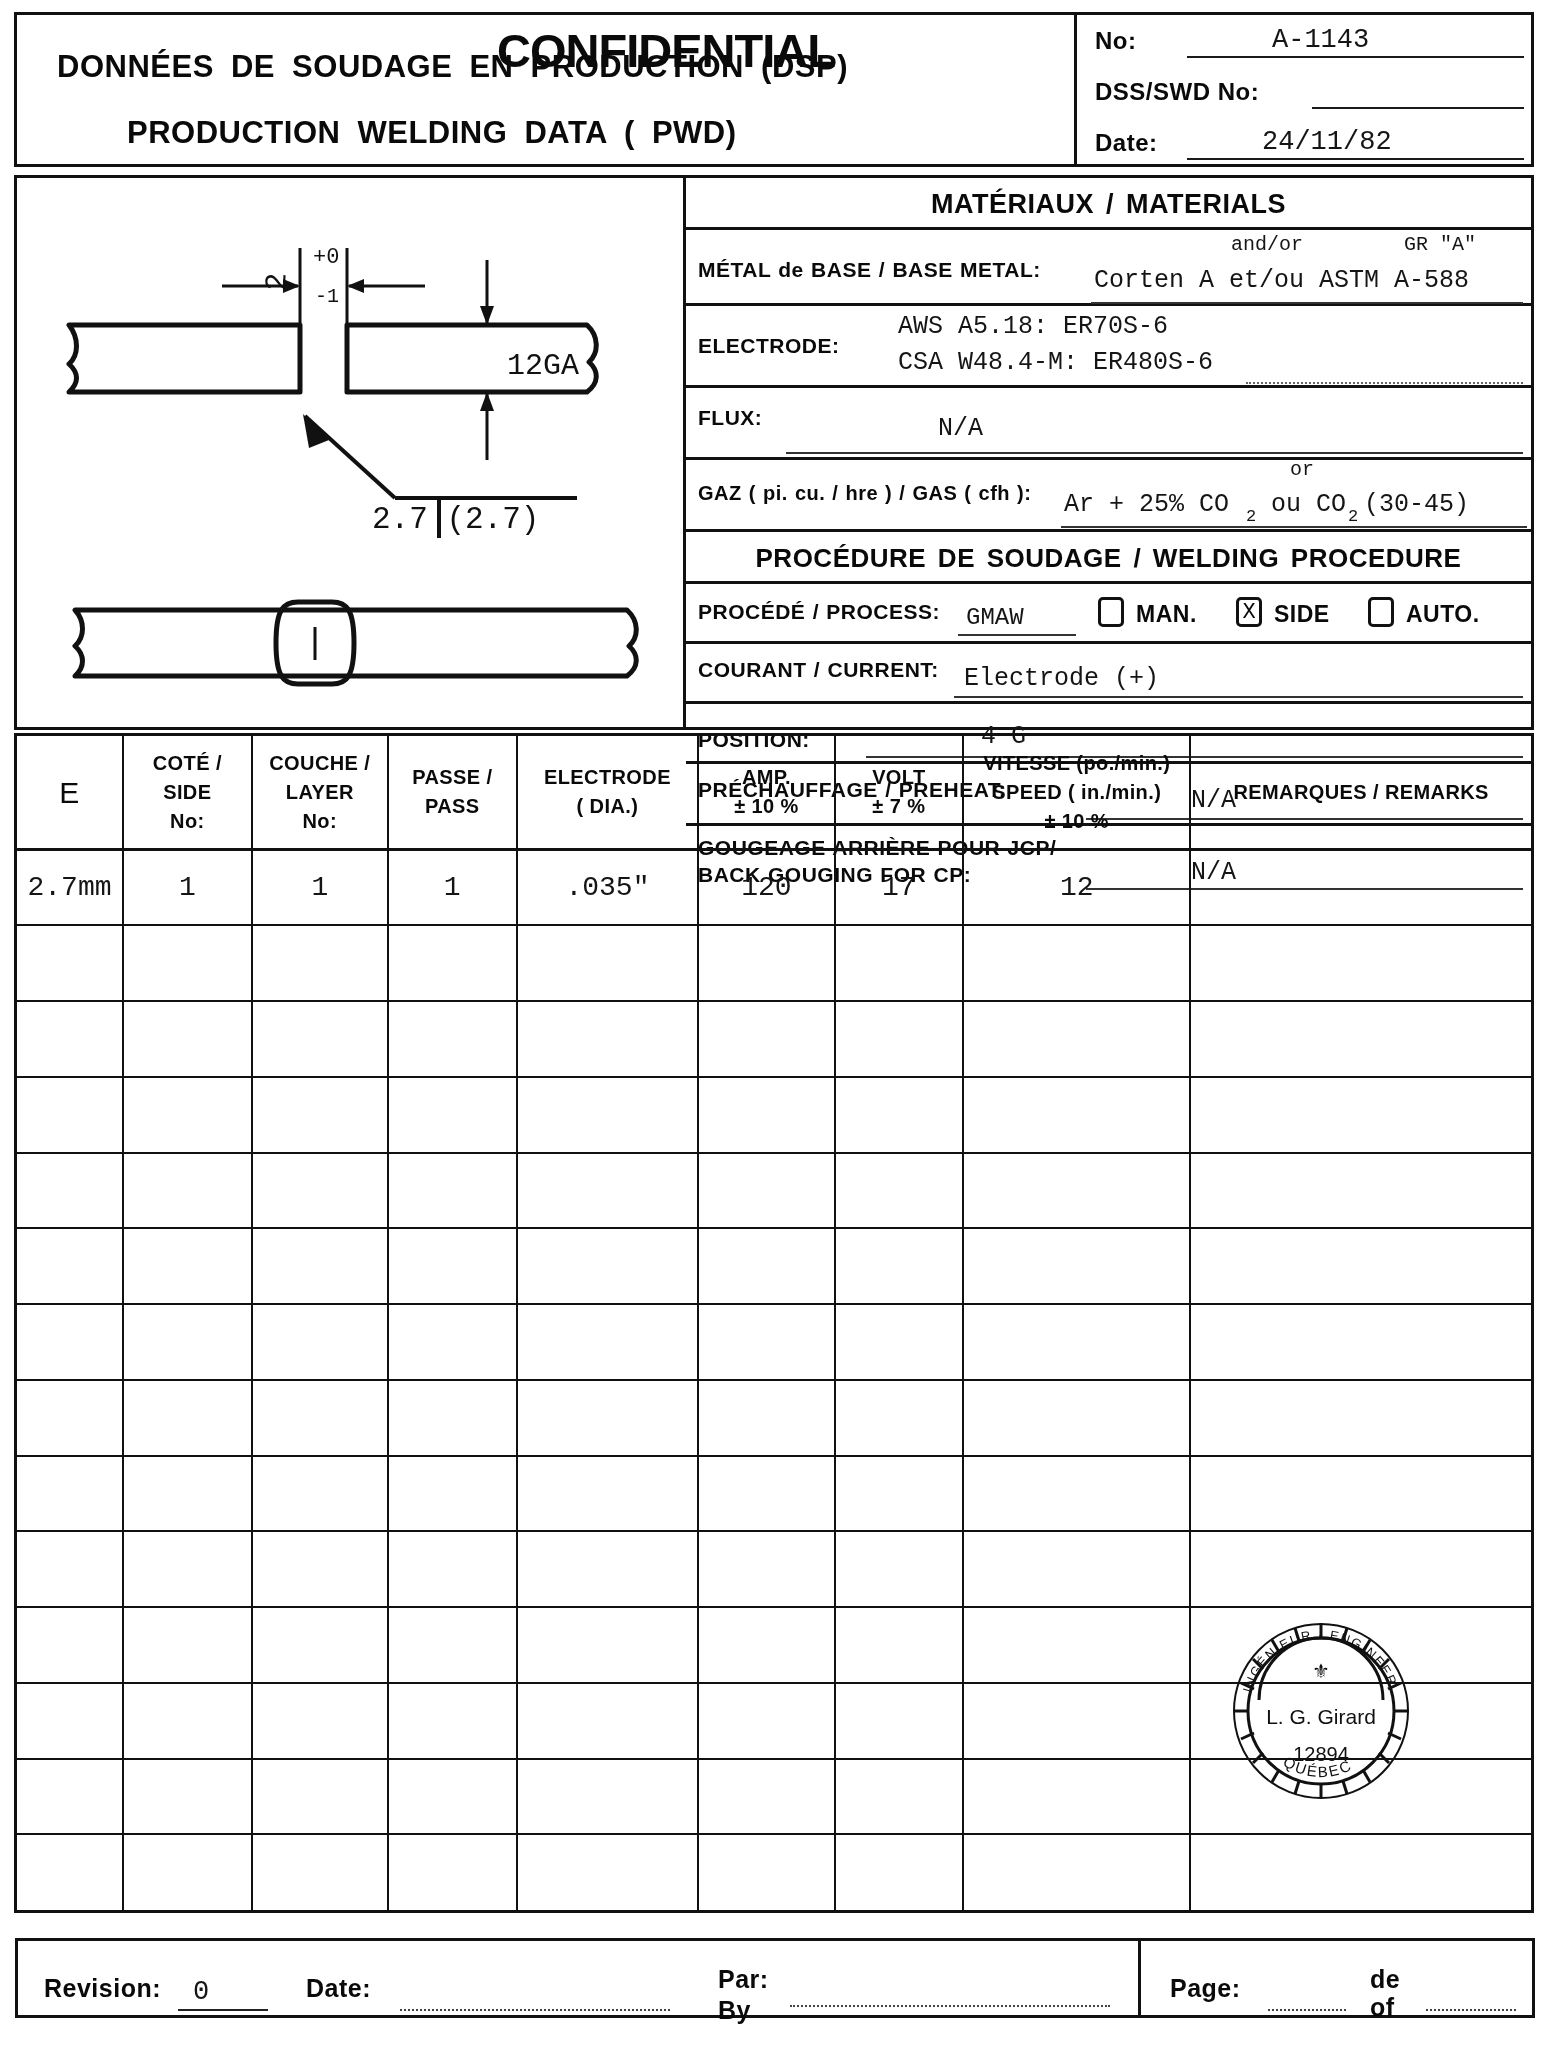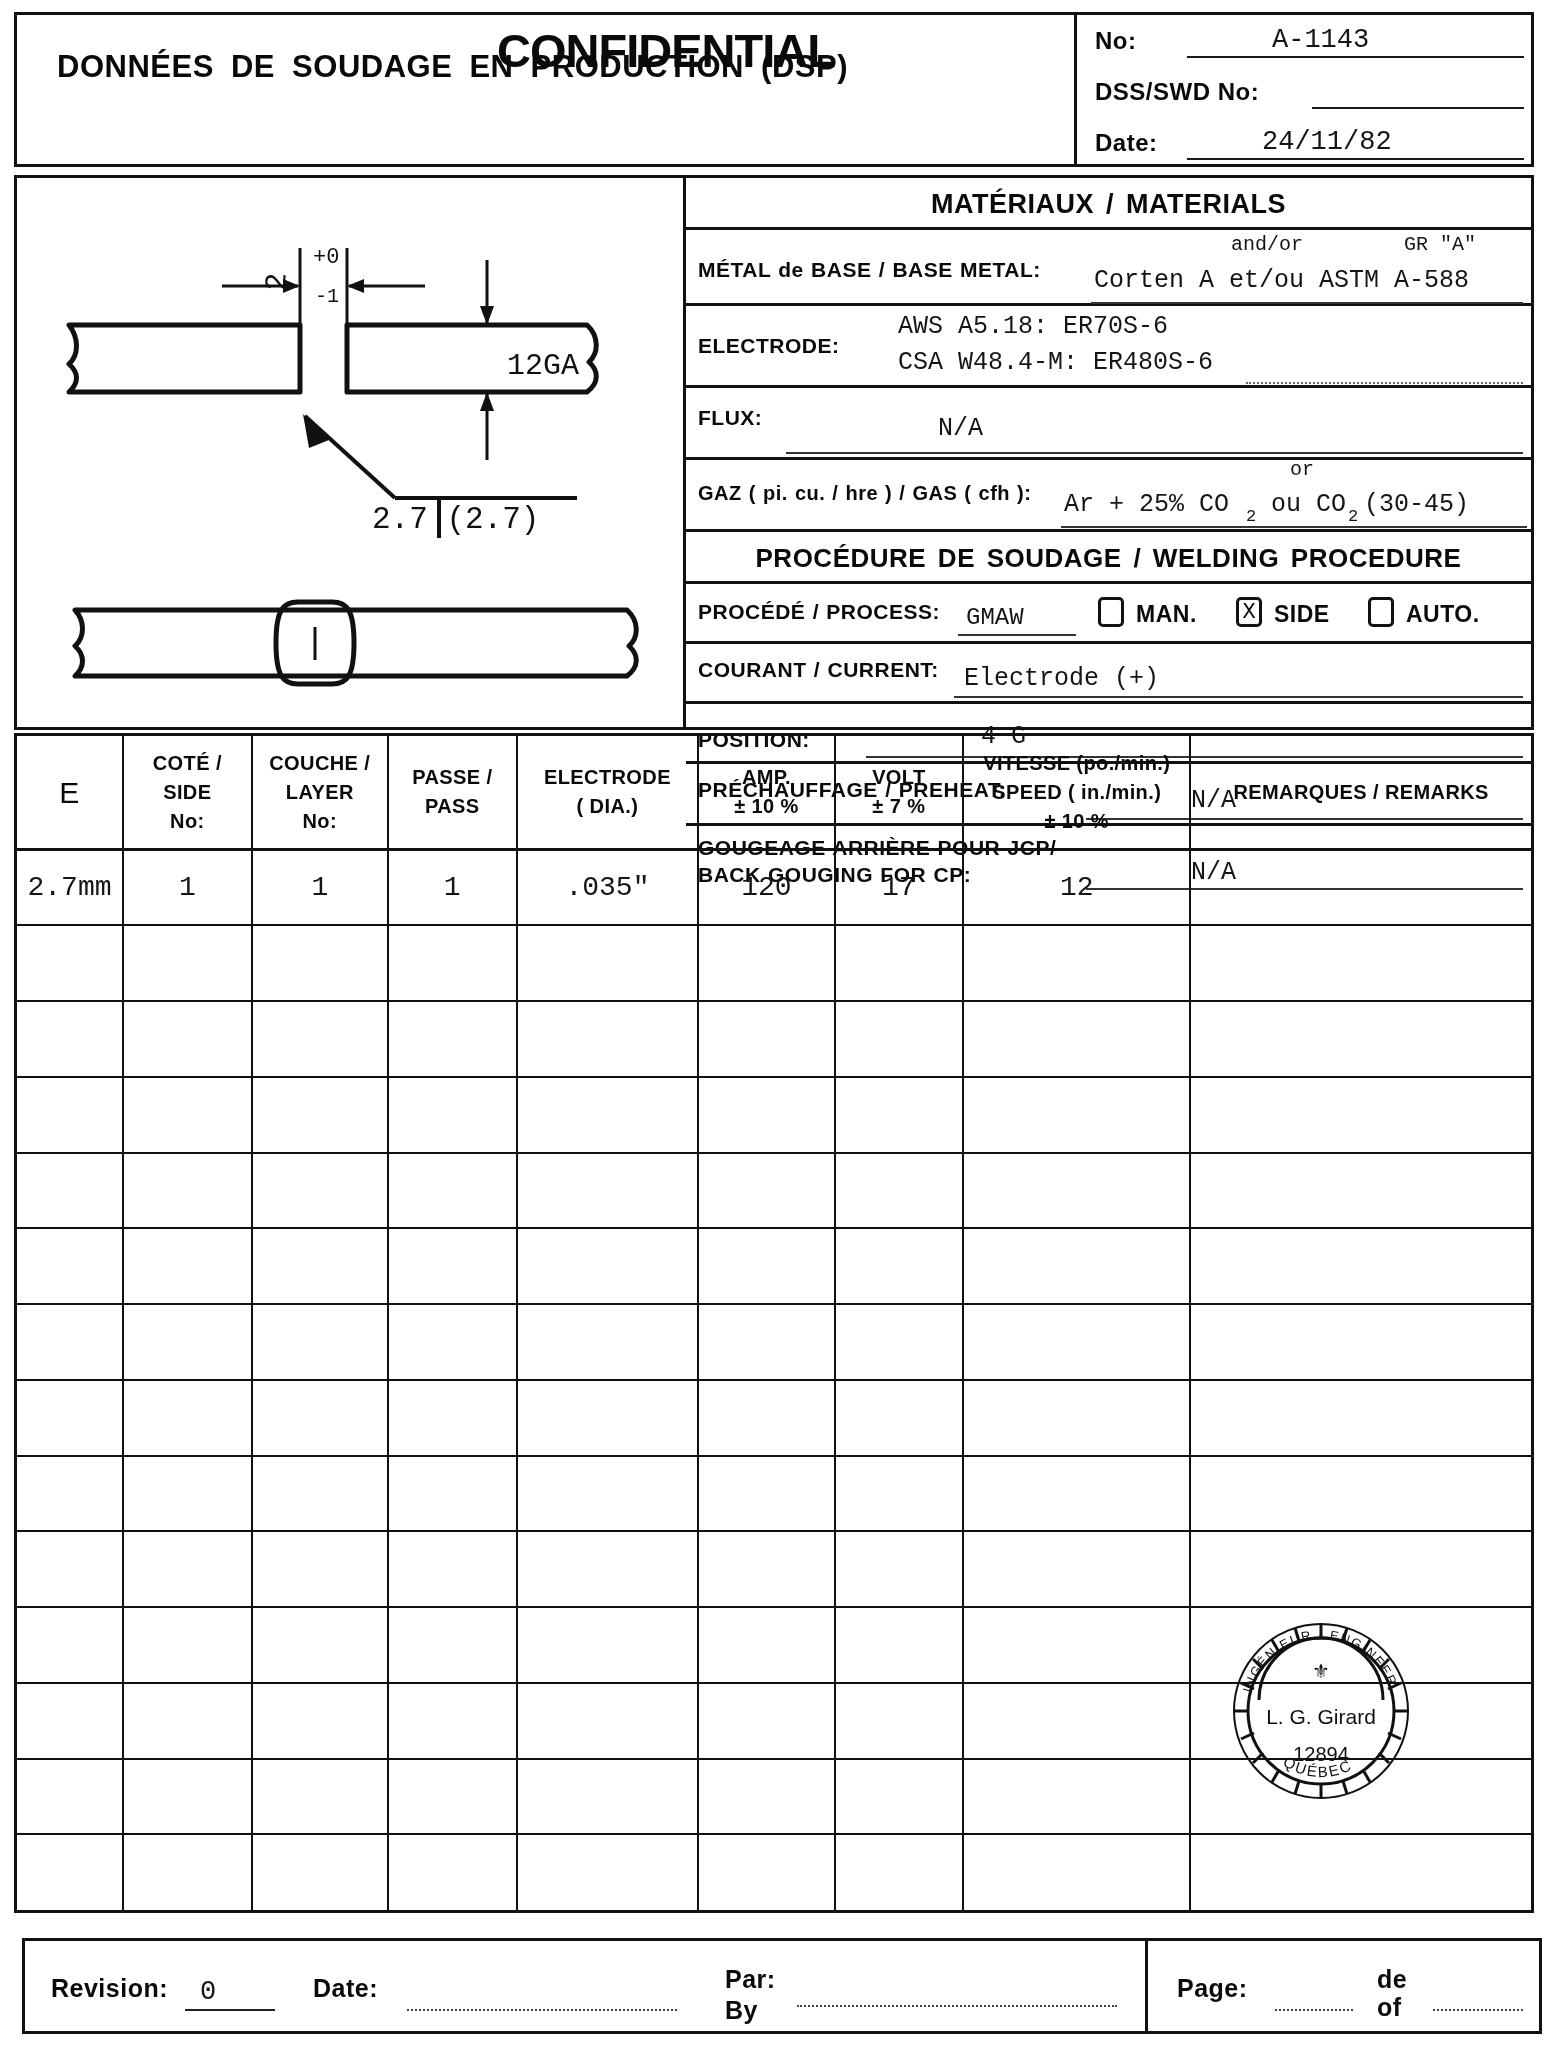--- a/index.html
+++ b/index.html
@@ -207,22 +207,22 @@
   .stamp {
     position: absolute;
     left: 1222px; top: 1612px;
     width: 198px; height: 198px;
     pointer-events: none;
   }
 
   
   .foot-box {
     position: absolute;
-    left: 22px; top: 1938px;
-    width: 1520px; height: 96px;
+    left: 15px; top: 1938px;
+    width: 1520px; height: 80px;
     border: 3px solid #111;
     box-sizing: border-box;
     text-align: center;
   }
   .foot-div {
     position: absolute;
     left: 1120px; top: 0; bottom: 0;
     width: 0;
     border-left: 3px solid #111;
   }
@@ -252,20 +252,21 @@
 </style>
 </head>
 <body>
 
 <div id="page">
 
   <div class="header-box">
 
     <div class="header-left">
       <div class="printed title-fr">DONNÉES  DE  SOUDAGE  EN  PRODUCTION (DSP)</div>
+      <div class="printed title-en">PRODUCTION  WELDING  DATA ( PWD)</div>
       <div class="confidential">CONFIDENTIAL</div>
     </div>
 
     <div class="header-right">
 
       <div class="hr-row" style="top:0;">
         <span class="printed hr-label">No:</span>
         <span class="hr-line"></span>
         <span class="hand hr-val" style="left:195px;">A-1143</span>
       </div>

